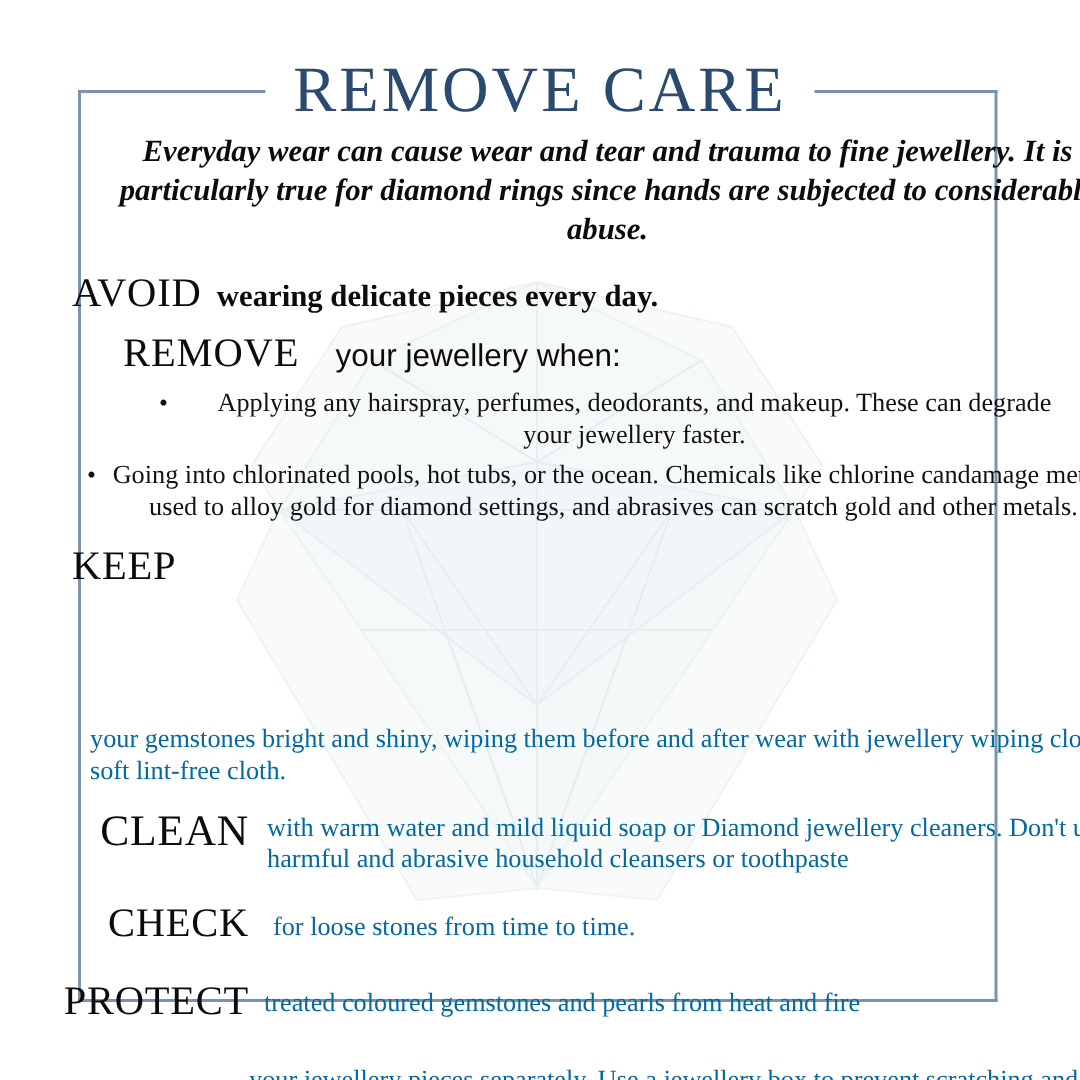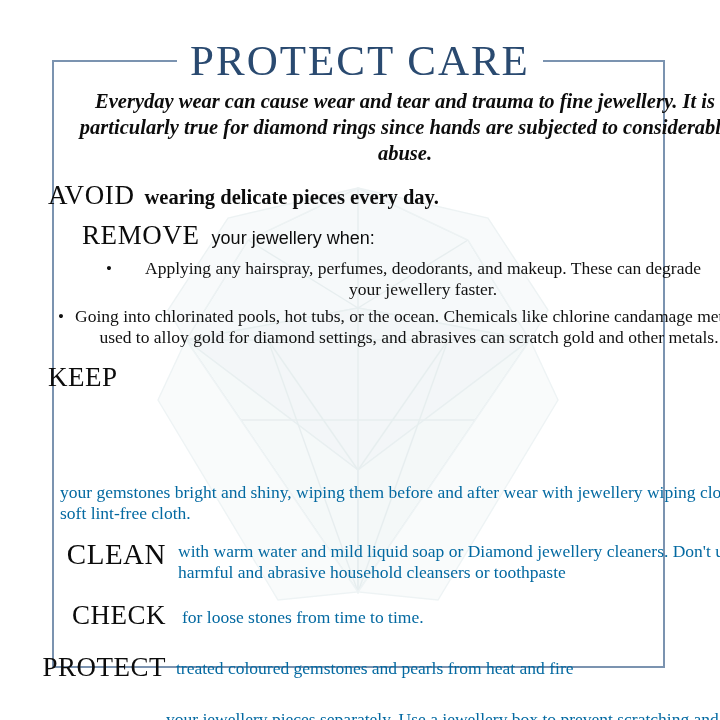--- a/index.html
+++ b/index.html
@@ -100,23 +100,23 @@
   }
   .kw-after-serif {
     font-family: "Liberation Serif", "DejaVu Serif", serif;
     font-size: 20.5px;
     font-weight: bold;
     color: #0c0c0c;
     margin-left: 10px;
   }
   .kw-after-sans {
     font-family: "Liberation Sans", "DejaVu Sans", sans-serif;
-    font-size: 18px;
-    color: #0c0c0c;
-    margin-left: 12px;
+    font-size: 21px;
+    color: #0c0c0c;
+    margin-left: 24px;
   }
 
   
   #bullets { margin-top: 7px; }
   .bullet {
     display: flex;
     align-items: flex-start;
     font-family: "Liberation Serif", "DejaVu Serif", serif;
     font-size: 17.5px;
     line-height: 21px;
@@ -209,21 +209,21 @@
       <polygon points="392,170 220,422 300,430 420,230" fill="#f4f8f9" stroke="#dde8ea"></polygon>
     </g>
   </svg>
 
   <div class="frame-line" id="frame-top-left"></div>
   <div class="frame-line" id="frame-top-right"></div>
   <div class="frame-line" id="frame-left"></div>
   <div class="frame-line" id="frame-right"></div>
   <div class="frame-line" id="frame-bottom"></div>
 
-  <div id="title">PROTECT CARE</div>
+  <div id="title">REMOVE CARE</div>
 
   <div id="content">
 
     <div id="intro">Everyday wear can cause wear and tear and trauma to fine jewellery. It is particularly true for diamond rings since hands are subjected to considerable abuse.</div>
 
     <div class="headline-row" id="avoid-row">
       <span class="kw-big">AVOID</span>
       <span class="kw-after-serif">wearing delicate pieces every day.</span>
     </div>
 

